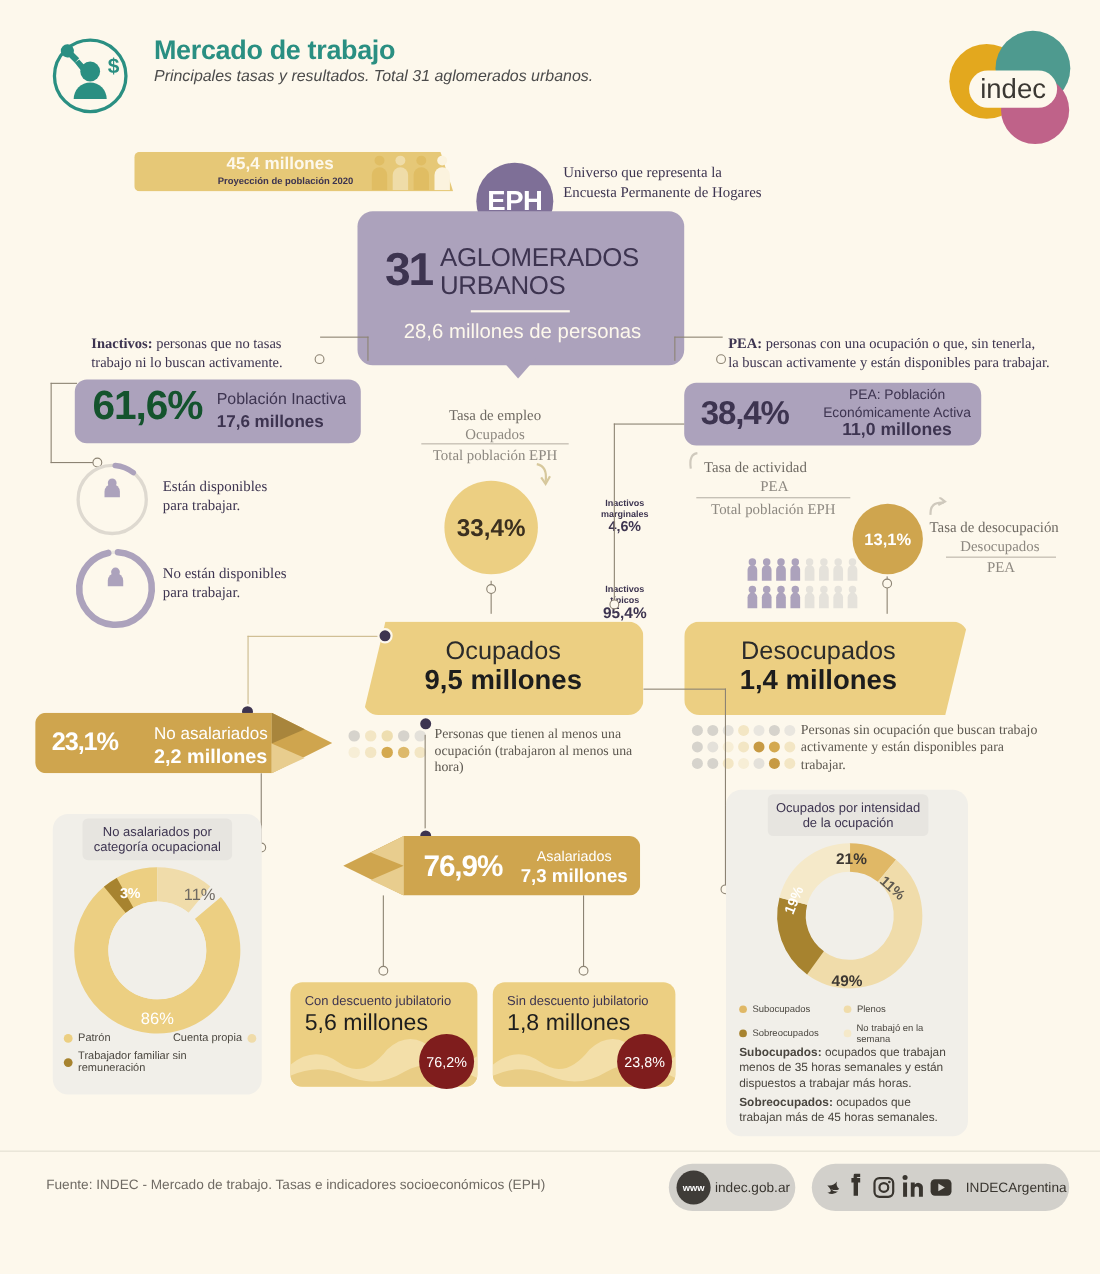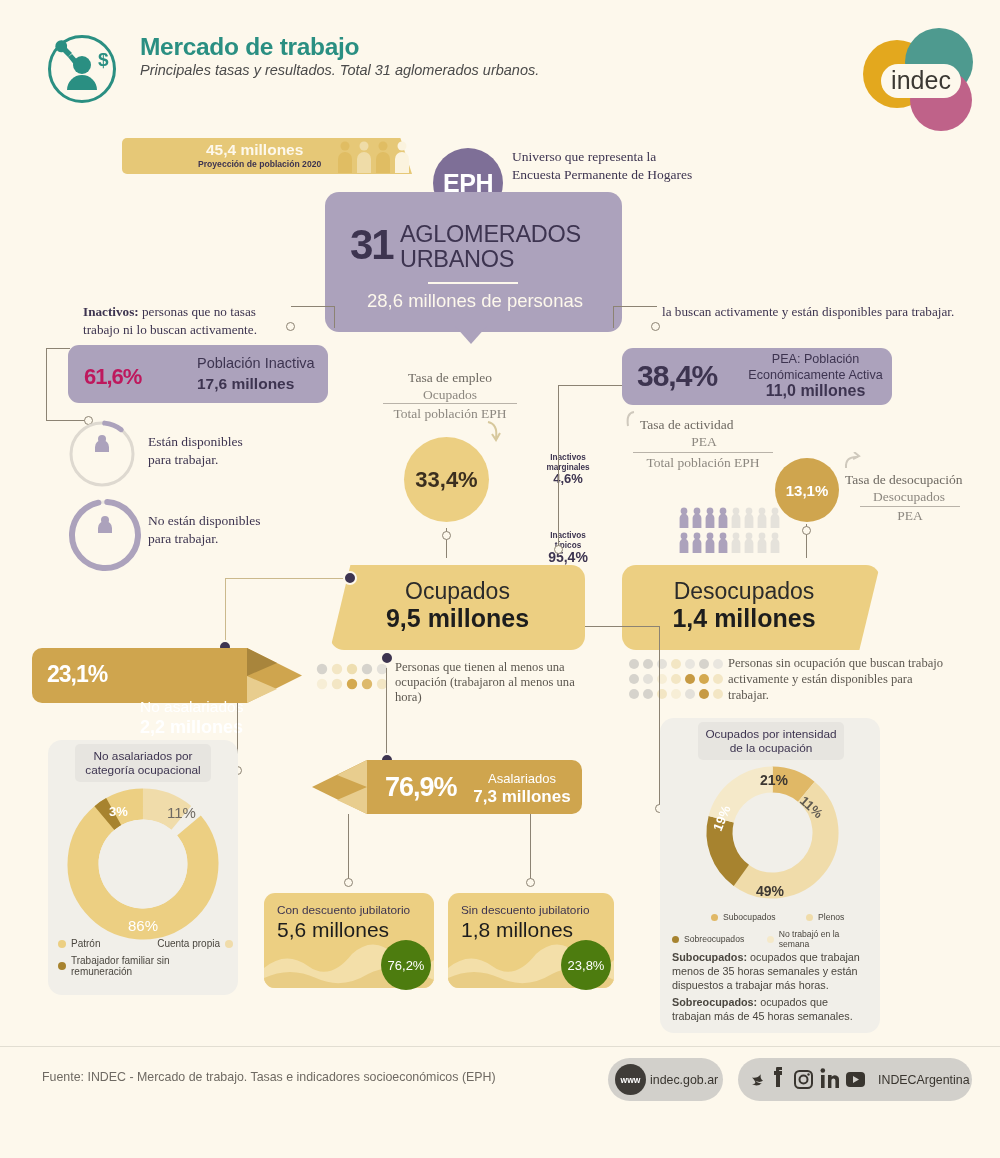--- a/index.html
+++ b/index.html
@@ -36,21 +36,21 @@
   #main31tail { left:455px; top:326px; width:0; height:0; border-left:16px solid transparent; border-right:16px solid transparent; border-top:18px solid #aca2bc; }
   #n31 { left:350px; top:221px; font-size:42px; font-weight:bold; color:#3d3450; letter-spacing:-2px; }
   #aglo { left:400px; top:222px; font-size:23.5px; font-weight:normal; color:#3d3450; line-height:25px; letter-spacing:-0.3px;}
   #m31line { left:428px; top:282px; width:90px; height:2px; background:#fdf8ec; }
   #m31sub { left:345px; top:290px; width:260px; text-align:center; font-size:18.5px; color:#fdf8ec; }
 
   
   #inactivos-note { left:83px; top:303px; font-size:13.2px; color:#3d3450; line-height:18px; }
   #inactivos-note b { font-weight:bold; }
   #inactbox { left:68px; top:345px; width:260px; height:58px; background:#aca2bc; border-radius:11px; }
-  #inact-pct { left:84px; top:364px; font-size:22px; font-weight:bold; color:#be185d; letter-spacing:-1px; }
+  #inact-pct { left:84px; top:348px; font-size:37px; font-weight:bold; color:#14532d; letter-spacing:-1px; }
   #inact-lbl { left:197px; top:354px; font-size:14.5px; color:#3d3450; line-height:19.5px; }
   #inact-lbl b { font-weight:bold; font-size:15.5px; }
   #ring1 { left:68px; top:420px; width:68px; height:68px; }
   #ring2 { left:68px; top:498px; width:74px; height:74px; }
   .ringtxt { position:absolute; width:100%; text-align:center; color:#3d3450; }
   #marg-note { left:148px; top:433px; font-size:13.5px; color:#3d3450; line-height:18px; }
   #tipi-note { left:148px; top:512px; font-size:13.5px; color:#3d3450; line-height:18px; }
 
   
   #te-l1 { left:383px; top:370px; width:134px; text-align:center; font-size:13.5px; color:#6f6a63; }
@@ -90,42 +90,42 @@
       clip-path: polygon(0 0, 100% 0, 92% 100%, 0 100%); border-radius:14px; }
   #des-t1 { left:622px; top:578px; width:244px; text-align:center; font-size:23px; color:#2b2b2b; }
   #des-t2 { left:622px; top:604px; width:244px; text-align:center; font-size:25px; font-weight:bold; color:#1d1d1d; }
 
   #ocu-desc { left:395px; top:660px; width:200px; font-size:12.6px; color:#5d5850; line-height:15px; }
   #des-desc { left:728px; top:655px; width:225px; font-size:12.6px; color:#5d5850; line-height:16px; }
 
   
   #noasal { left:32px; top:648px; width:270px; height:55px; }
   #noasal-pct { left:47px; top:661px; font-size:23px; font-weight:bold; color:#fff; letter-spacing:-1px; }
-  #noasal-lbl { left:140px; top:658px; font-size:15.5px; color:#fff; line-height:20px;margin-top:39px; }
+  #noasal-lbl { left:140px; top:658px; font-size:15.5px; color:#fff; line-height:20px; }
   #noasal-lbl b { font-weight:bold; font-size:18px; }
 
   #asal { left:312px; top:760px; width:270px; height:54px; }
   #asal-pct { left:385px; top:772px; font-size:27px; font-weight:bold; color:#fff; letter-spacing:-1px; }
   #asal-lbl { left:462px; top:770px; width:120px; text-align:center; font-size:13px; color:#fff; line-height:18px; }
   #asal-lbl b { font-weight:bold; font-size:17px; }
 
   
   .panel { position:absolute; background:#f1efe9; border-radius:14px; }
   #panelL { left:48px; top:740px; width:190px; height:255px; }
   #panelR { left:660px; top:718px; width:220px; height:315px; }
   .ptitle { position:absolute; background:#e7e5e0; border-radius:5px; text-align:center;
      font-size:11.8px; color:#3d3450; line-height:14px; padding:5px 6px; }
 
   
   .card { position:absolute; background:#eccf82; border-radius:11px; overflow:hidden; }
   #cardA { left:264px; top:893px; width:170px; height:95px; }
   #cardB { left:448px; top:893px; width:166px; height:95px; }
   .cardlbl { position:absolute; font-size:11.8px; color:#3d3450; }
   .cardval { position:absolute; font-size:21px; color:#1d1d1d; }
-  .cardbadge { position:absolute; border-radius:50%; background:#4d7c0f; color:#fff;
+  .cardbadge { position:absolute; border-radius:50%; background:#7f1d1d; color:#fff;
      display:flex; align-items:center; justify-content:center; font-size:13px; }
 
   
   #f-line { left:0; top:1046px; width:1000px; height:1px; background:#e2ded2; }
   #fuente { left:42px; top:1070px; font-size:12.4px; color:#6f6a63; }
   #webpill { left:608px; top:1058px; width:115px; height:43px; background:#d2d0cb; border-radius:22px; }
   #socpill { left:738px; top:1058px; width:234px; height:43px; background:#d2d0cb; border-radius:22px; }
   #webdot { left:615px; top:1064px; width:31px; height:31px; border-radius:50%; background:#3f3c38;
      color:#fff; font-size:8.5px; font-weight:bold; display:flex; align-items:center; justify-content:center;}
   #weburl { left:650px; top:1073px; font-size:12.4px; color:#39352f; }
@@ -267,20 +267,21 @@
 <div class="abs serif" id="te-l3">Total población EPH</div>
 <div class="abs" style="left:484px;top:420px;">
   <svg width="22" height="22" viewBox="0 0 22 22">
       <path d="M4 2 q10 2 8 16" fill="none" stroke="#d7c89c" stroke-width="2"></path>
       <path d="M8 14 l4 6 l4 -7" fill="none" stroke="#d7c89c" stroke-width="2"></path>
     </svg>
 </div>
 <div class="abs" id="empcircle">33,4%</div>
 
 <div class="abs serif" id="pea-note">
+  <div><b>PEA:</b><span> personas con una ocupación o que, sin tenerla,</span></div>
   <div>la buscan activamente y están disponibles para trabajar.</div>
 </div>
 <div class="abs" id="peabox"></div>
 <div class="abs" id="pea-pct">38,4%</div>
 <div class="abs" id="pea-lbl">
   <div>PEA: Población</div>
   <div>Económicamente Activa</div>
   <b>11,0 millones</b>
 </div>
 
@@ -550,21 +551,21 @@
 
     <circle cx="72.5" cy="72.5" r="53" fill="none" stroke="#f5e9c9" stroke-width="26" stroke-dasharray="70 263.1" transform="rotate(194.4 72.5 72.5)"></circle>
     <circle cx="72.5" cy="72.5" r="39" fill="#f1efe9"></circle>
     <text x="99" y="42" font-size="13" fill="#5d5850" font-weight="bold" transform="rotate(42 99 42)" font-family="Liberation Sans, sans-serif">11%</text>
     <text x="60" y="25" font-size="14" fill="#3d3833" font-weight="bold" font-family="Liberation Sans, sans-serif">21%</text>
     <text x="21" y="72" font-size="13" fill="#ffffff" font-weight="bold" transform="rotate(-68 21 72)" font-family="Liberation Sans, sans-serif">19%</text>
     <text x="56" y="136" font-size="14" fill="#3d3833" font-weight="bold" font-family="Liberation Sans, sans-serif">49%</text>
   </svg>
 </div>
 <div class="abs" style="left:672px;top:912px;width:200px;font-size:8.6px;color:#4a463f;">
-  <div style="display:flex;margin-bottom:7px;margin-left:39px;">
+  <div style="display:flex;margin-bottom:7px;">
     <span style="display:flex;align-items:center;gap:5px;width:95px;">
       <span style="width:7px;height:7px;border-radius:50%;background:#e0b866;display:inline-block;"></span>
       <span>Subocupados</span>
     </span>
     <span style="display:flex;align-items:center;gap:5px;">
       <span style="width:7px;height:7px;border-radius:50%;background:#f0dcaa;display:inline-block;"></span>
       <span>Plenos</span>
     </span>
   </div>
   <div style="display:flex;">

